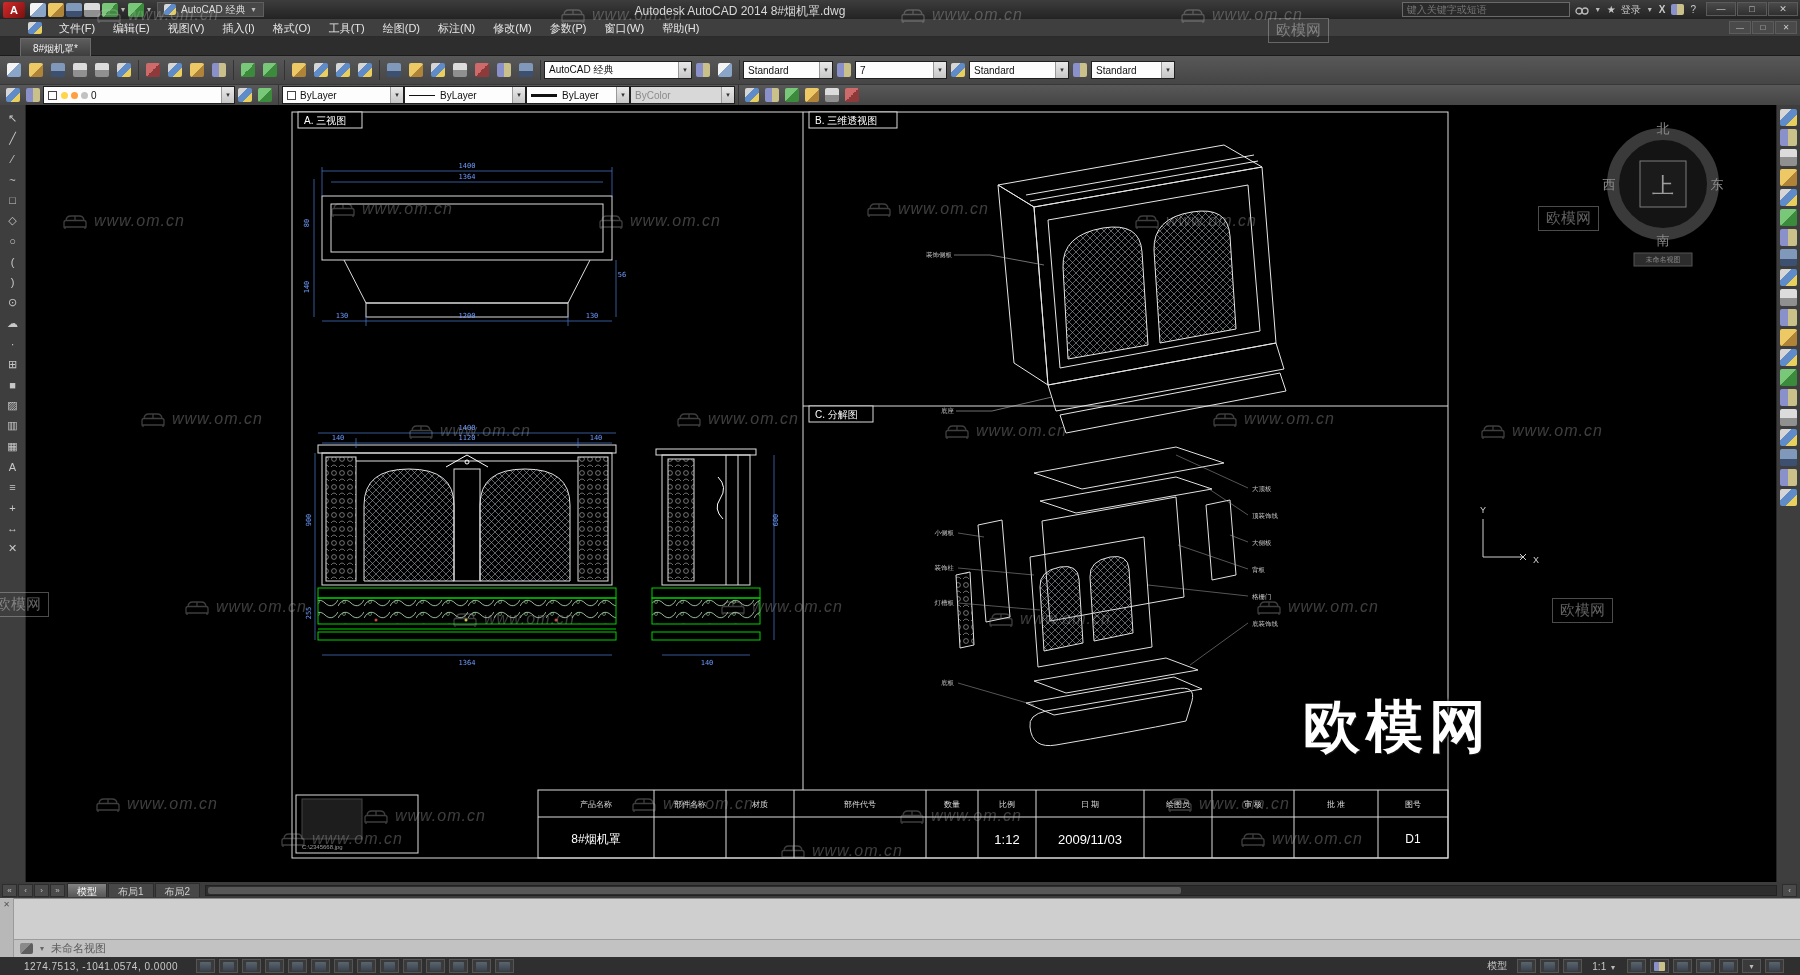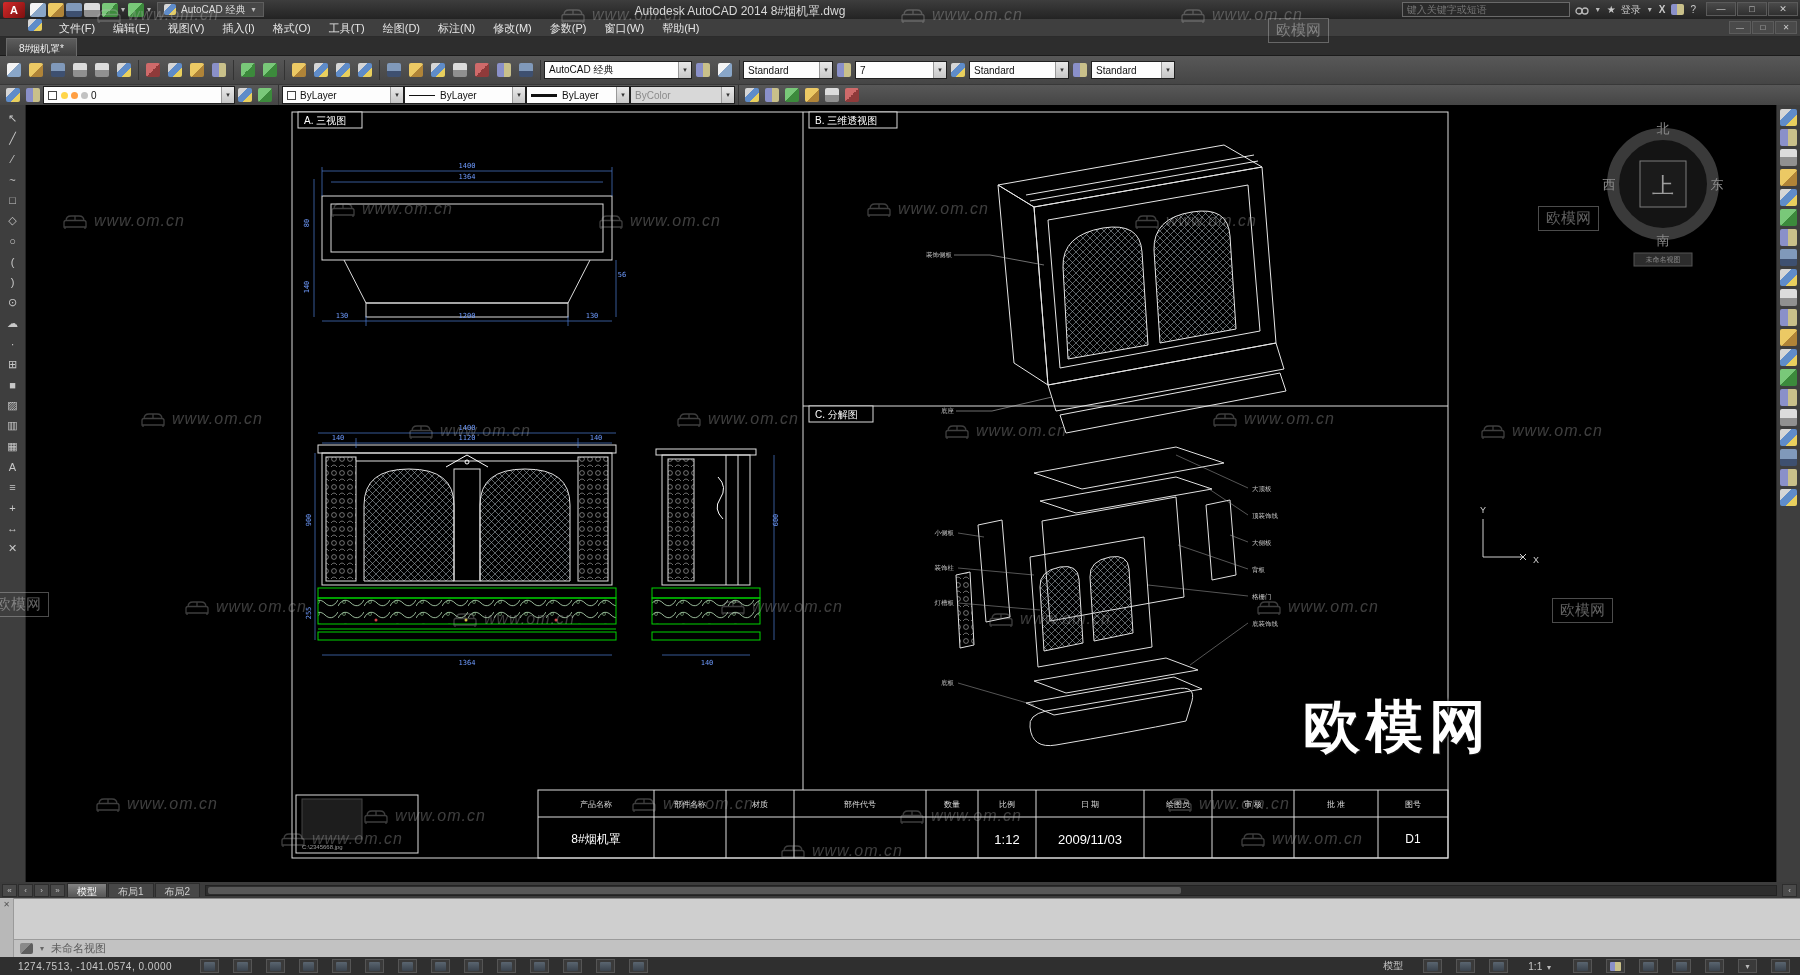--- a/index.html
+++ b/index.html
@@ -12,28 +12,28 @@
   .caret{color:#bbb;font-size:8px;margin:0 2px}
   .ws-btn{height:15px;margin-left:4px;background:#474747;border:1px solid #5e5e5e;color:#ddd;font-size:10px;display:flex;align-items:center;gap:4px;padding:0 5px}
   .apptitle{position:absolute;left:400px;right:720px;text-align:center;color:#d8d8d8;font-size:12px;top:3px;pointer-events:none;white-space:nowrap}
   .infocenter{position:absolute;right:104px;top:2px;display:flex;align-items:center;gap:5px;height:15px}
   .search{width:168px;height:15px;background:#2a2a2a;border:1px solid #6a6a6a;color:#bbb;font-size:10px;padding:0 4px;outline:none}
   .icx{color:#c9c9c9;font-size:10px}
   .binoc{width:14px;height:12px}
   .winctl{position:absolute;right:2px;top:2px;display:flex;gap:1px}
   .wc{width:30px;height:14px;background:linear-gradient(#4a4a4a,#303030);border:1px solid #5a5a5a;color:#ccc;font-size:9px;text-align:center;line-height:12px}
   
-  .menubar{position:absolute;left:0;top:19px;width:1800px;height:18px;background:#3f3f3f;display:flex;align-items:flex-start;z-index:5;border-bottom:1px solid #2b2b2b}
+  .menubar{position:absolute;left:0;top:19px;width:1800px;height:18px;background:#3f3f3f;display:flex;align-items:center;z-index:5;border-bottom:1px solid #2b2b2b}
   .menuicon{width:14px;height:12px;margin:0 8px 0 28px;border-radius:2px}
   .mitem{color:#e6e6e6;font-size:11px;padding:0 9px;height:18px;line-height:18px;white-space:nowrap}
   .docctl{position:absolute;right:3px;top:2px;display:flex;gap:1px}
   .dc{width:22px;height:13px;background:#4a4a4a;border:1px solid #5c5c5c;color:#ccc;font-size:8px;text-align:center;line-height:11px}
   
   .tabbar{position:absolute;left:0;top:37px;width:1800px;height:19px;background:#2d2d2d;border-bottom:1px solid #1b1b1b;z-index:5}
-  .doctab{position:absolute;left:6px;top:1px;height:18px;background:linear-gradient(#5d5d5d,#3e3e3e);border:1px solid #6a6a6a;border-bottom:none;color:#f0f0f0;font-size:10px;padding:3px 12px;white-space:nowrap}
+  .doctab{position:absolute;left:20px;top:1px;height:18px;background:linear-gradient(#5d5d5d,#3e3e3e);border:1px solid #6a6a6a;border-bottom:none;color:#f0f0f0;font-size:10px;padding:3px 12px;white-space:nowrap}
   
   .tbar{position:absolute;left:0;width:1800px;background:linear-gradient(#585858,#454545);display:flex;align-items:center;padding:0 3px;z-index:5}
   .tb1{top:56px;height:28px}
   .tb2{top:84px;height:21px;border-top:1px solid #383838}
   .tb{width:22px;height:22px;display:flex;align-items:center;justify-content:center;flex:none}
   .tb2 .tb{width:20px;height:19px}
   .tb i{width:14px;height:14px;display:block;border-radius:2px}
   .vsep{width:1px;height:20px;background:#333;margin:0 3px;flex:none}
   .combo{height:18px;background:#fdfdfd;border:1px solid #1f1f1f;display:flex;align-items:center;font-size:10px;color:#111;position:relative;padding:0 16px 0 4px;flex:none;white-space:nowrap;overflow:hidden}
   .combo .dd{position:absolute;right:0;top:0;width:13px;height:100%;background:linear-gradient(#e9e9e9,#c7c7c7);border-left:1px solid #999;font-size:7px;color:#333;display:flex;align-items:center;justify-content:center;font-style:normal}
@@ -64,21 +64,21 @@
   .ltab{height:14px;padding:1px 9px;font-size:10px;color:#cfcfcf;background:#474747;border:1px solid #2d2d2d;border-bottom:none;margin-left:1px;white-space:nowrap;flex:none}
   .ltab.active{background:linear-gradient(#828282,#565656);color:#fff}
   .hscroll{flex:1;height:11px;background:#2d2d2d;border:1px solid #222;margin:0 5px;position:relative}
   .hthumb{position:absolute;left:2px;top:1px;height:7px;width:62%;background:#585858;border-radius:2px}
   
   .cmdhist{position:absolute;left:0;top:898px;width:1800px;height:41px;background:#cfcfcf;border-top:1px solid #8a8a8a;color:#1e1e1e;font-size:11.5px;line-height:19px;padding:1px 8px 0 18px;z-index:5}
   .cmdgrip{position:absolute;left:0;top:898px;width:14px;height:59px;background:#b8b8b8;border-right:1px solid #9a9a9a;z-index:6;color:#555;font-size:8px;text-align:center;padding-top:2px}
   .cmdinput{position:absolute;left:0;top:939px;width:1800px;height:18px;background:#c2c2c2;border-top:1px solid #9b9b9b;display:flex;align-items:center;gap:5px;padding-left:20px;font-size:11px;color:#5c5c5c;z-index:5}
   .wrench{width:13px;height:11px;background:linear-gradient(135deg,#8a8a8a 0 50%,#5e5e5e 50% 100%);border-radius:2px}
   
-  .statusbar{position:absolute;left:0;top:957px;width:1800px;height:18px;background:#2f2f2f;display:flex;align-items:center;color:#c9c9c9;font-size:10px;gap:14px;padding:0 10px;z-index:5}
+  .statusbar{position:absolute;left:0;top:957px;width:1800px;height:18px;background:#2f2f2f;display:flex;align-items:center;color:#c9c9c9;font-size:10px;gap:4px;padding:0 16px;z-index:5}
   .coords{margin:0 14px 0 8px;letter-spacing:0.5px;white-space:nowrap}
   .sbtn{width:19px;height:14px;background:#3a3a3a;border:1px solid #555;display:flex;align-items:center;justify-content:center;flex:none}
   .sbtn i{width:11px;height:9px;display:block;border-radius:1px}
   .srlabel{padding:0 6px;white-space:nowrap}
   
   .wmlayer{position:absolute;inset:0;pointer-events:none;z-index:60}
   .wm{position:absolute;display:flex;align-items:center;gap:6px;color:rgba(188,188,188,.33);font-size:16px;letter-spacing:1px;white-space:nowrap}
   .sofa{width:26px;height:17px;flex:none}
   .wmbox{position:absolute;border:1.5px solid rgba(200,200,200,.38);color:rgba(210,210,210,.46);font-size:15px;padding:2px 7px;white-space:nowrap}
   .brandbig{position:absolute;left:1303px;top:696px;z-index:70;color:#fff;text-shadow:0 0 4px #000,1px 1px 0 #222}

